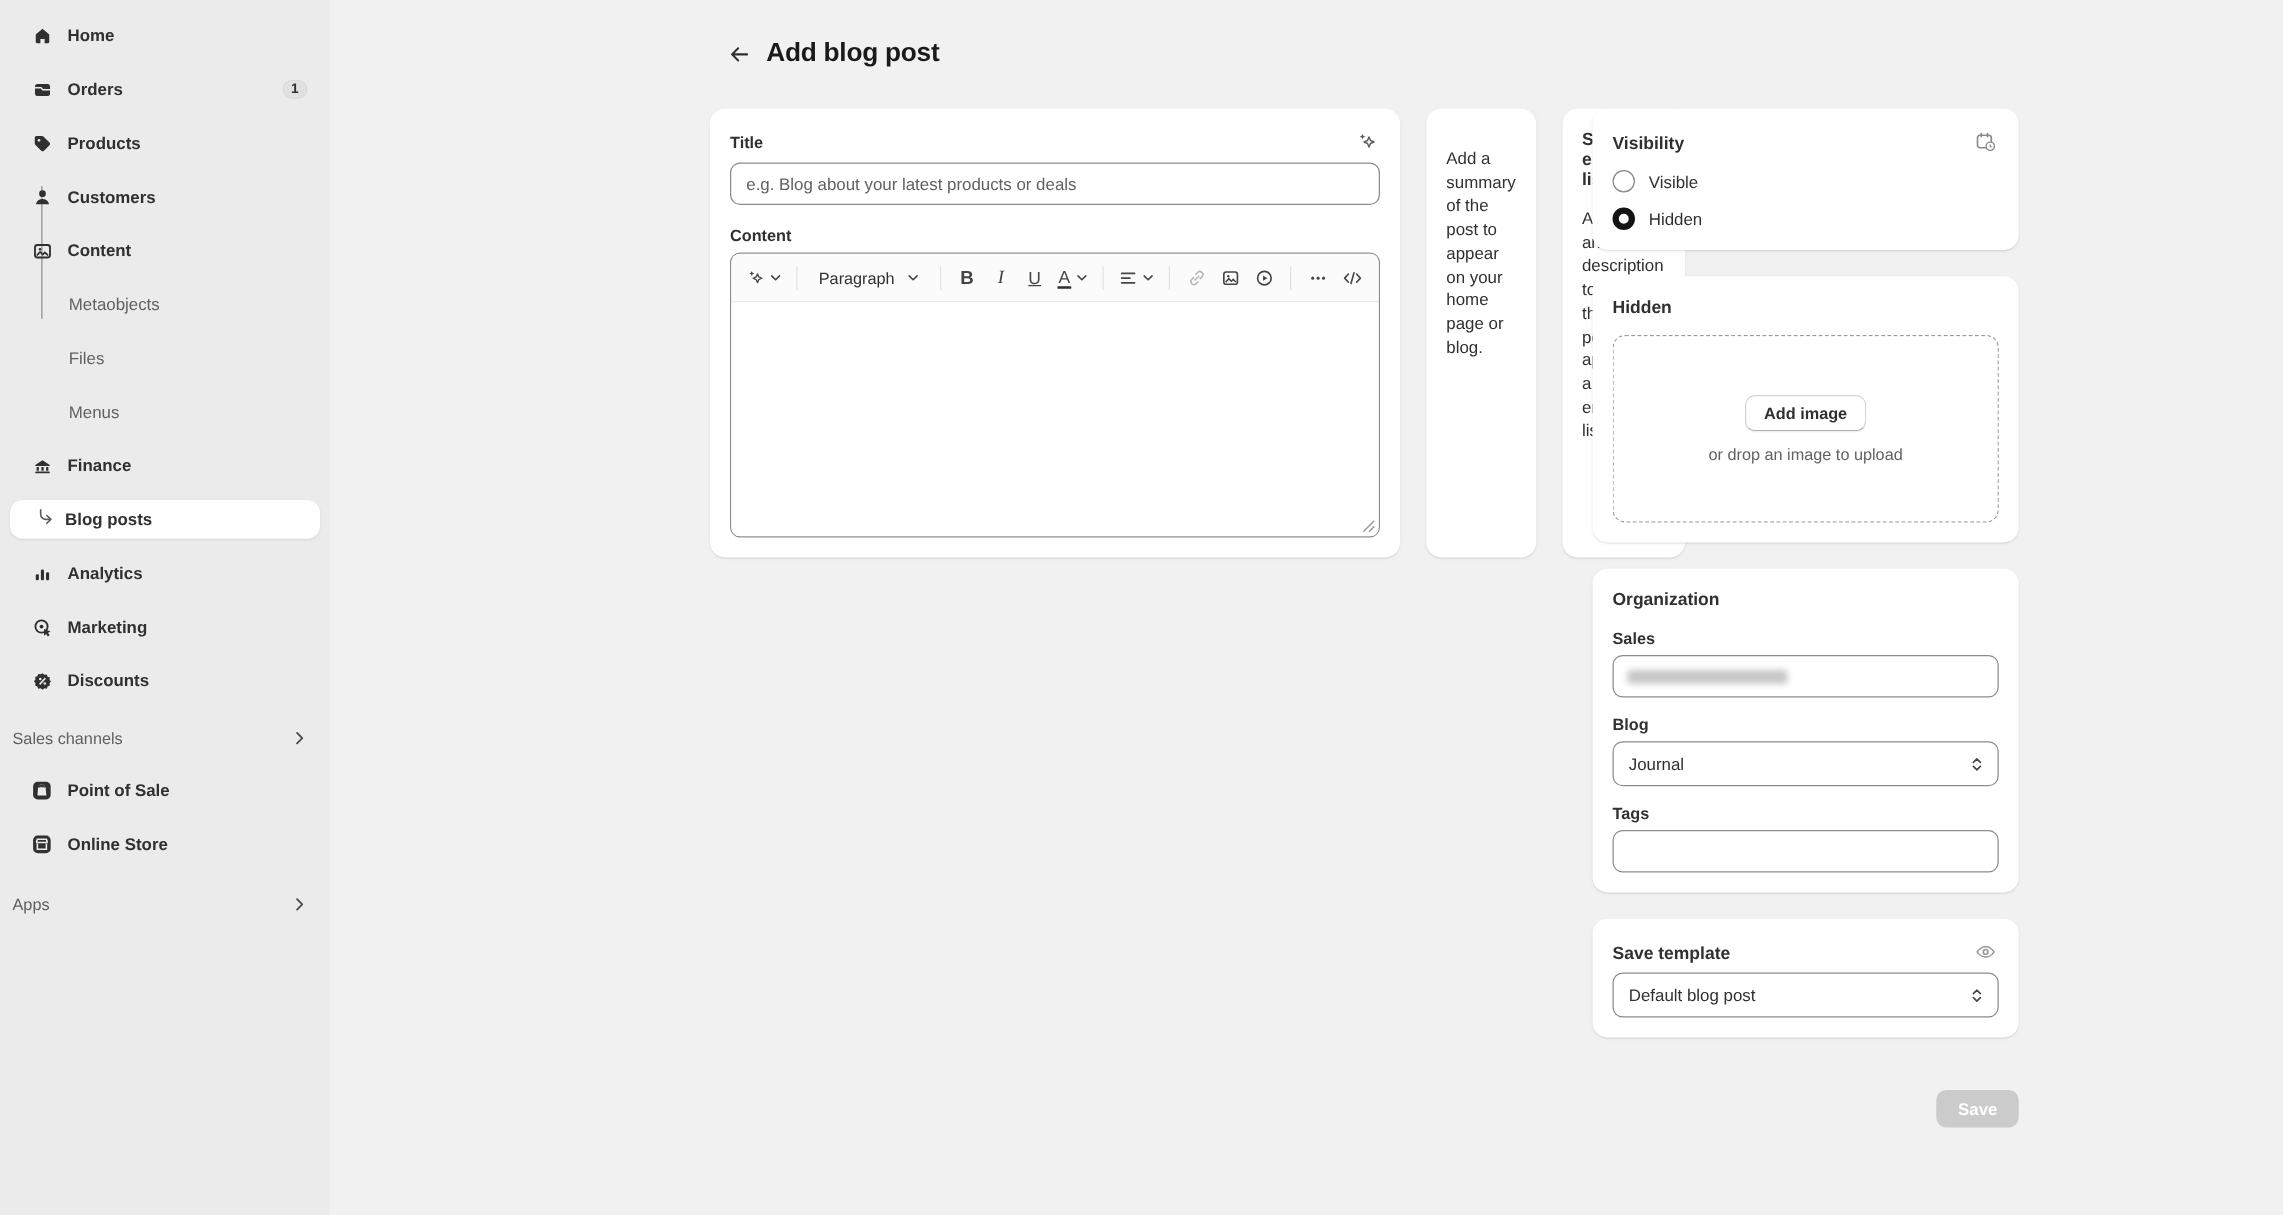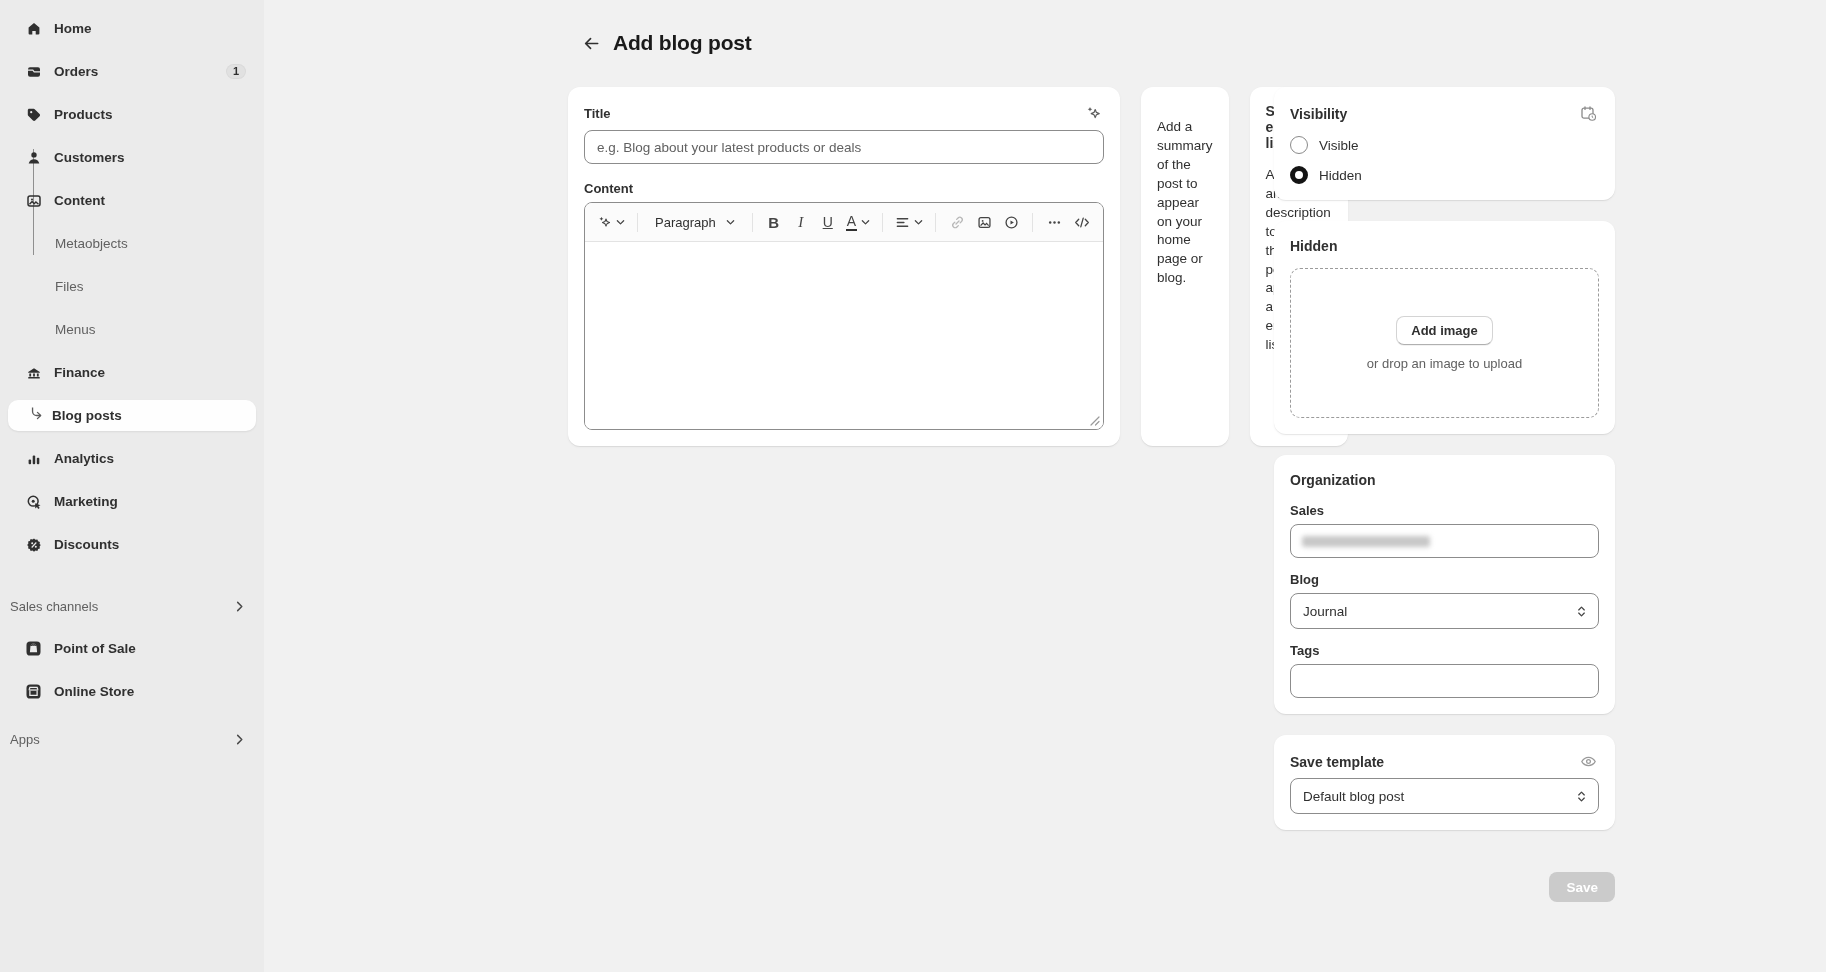--- a/index.html
+++ b/index.html
@@ -28,21 +28,21 @@
     padding-left:17px;
   }
   .nav-item.selected .nav-icon { margin-right:10px; color:#4a4a4a; }
   .nav-badge {
     margin-left:auto; background:#e1e1e1; border-radius:8px;
     font-size:11px; font-weight:550; color:#303030; padding:2px 7px; line-height:1;
     box-shadow: inset 0 0 0 1px rgba(0,0,0,.03);
   }
   .nav-section {
     display:flex; align-items:center; justify-content:space-between;
-    margin-top:31px; height:30px; padding:0 19px 0 10px;
+    margin-top:15px; height:30px; padding:0 19px 0 10px;
     font-size:13px; font-weight:500; color:#5f5f5f; cursor:pointer;
   }
   .tree-line { position:absolute; left:33px; top:149px; width:1px; height:106px; background:#8f8f8f; }
   .nav-settings { position:absolute; top:963px; left:0; right:0; }
   
   .main { position:relative; flex:1; height:972px; background:#f1f1f1; overflow:hidden; }
   .content { position:absolute; left:304px; top:0; width:1047px; }
   .page-header { display:flex; align-items:center; gap:11px; padding:17px 0 18px 12px; }
   .back-btn { width:22px; height:22px; display:flex; align-items:center; justify-content:center; border:none; background:transparent; color:#303030; cursor:pointer; padding:0; }
   .page-title { font-size:21px; font-weight:700; letter-spacing:-.2px; color:#1a1a1a; }

